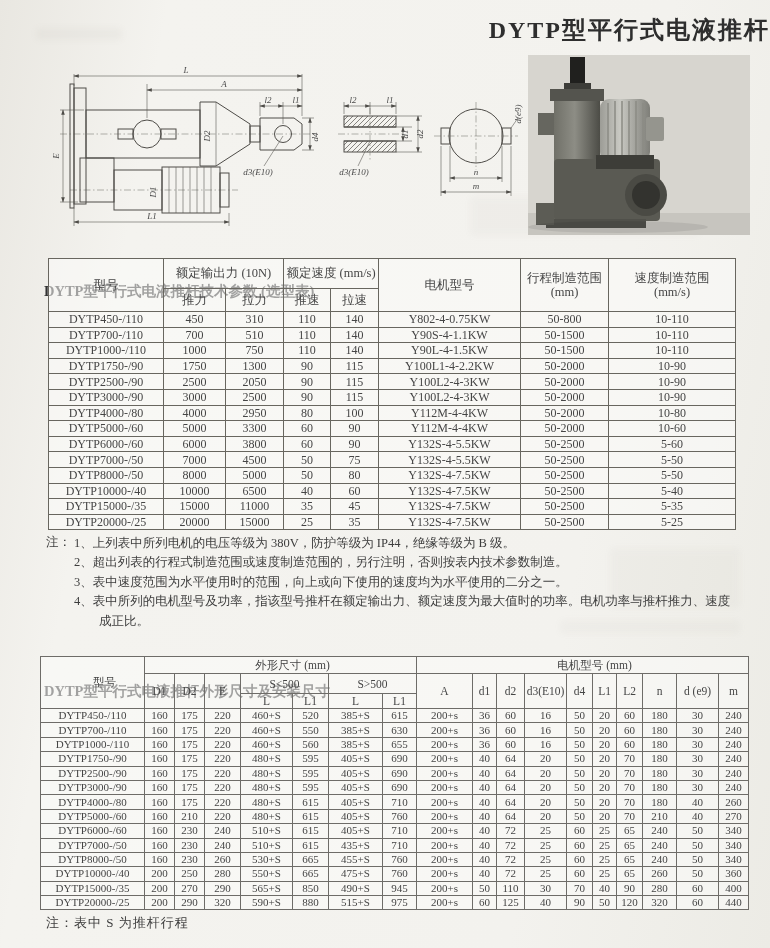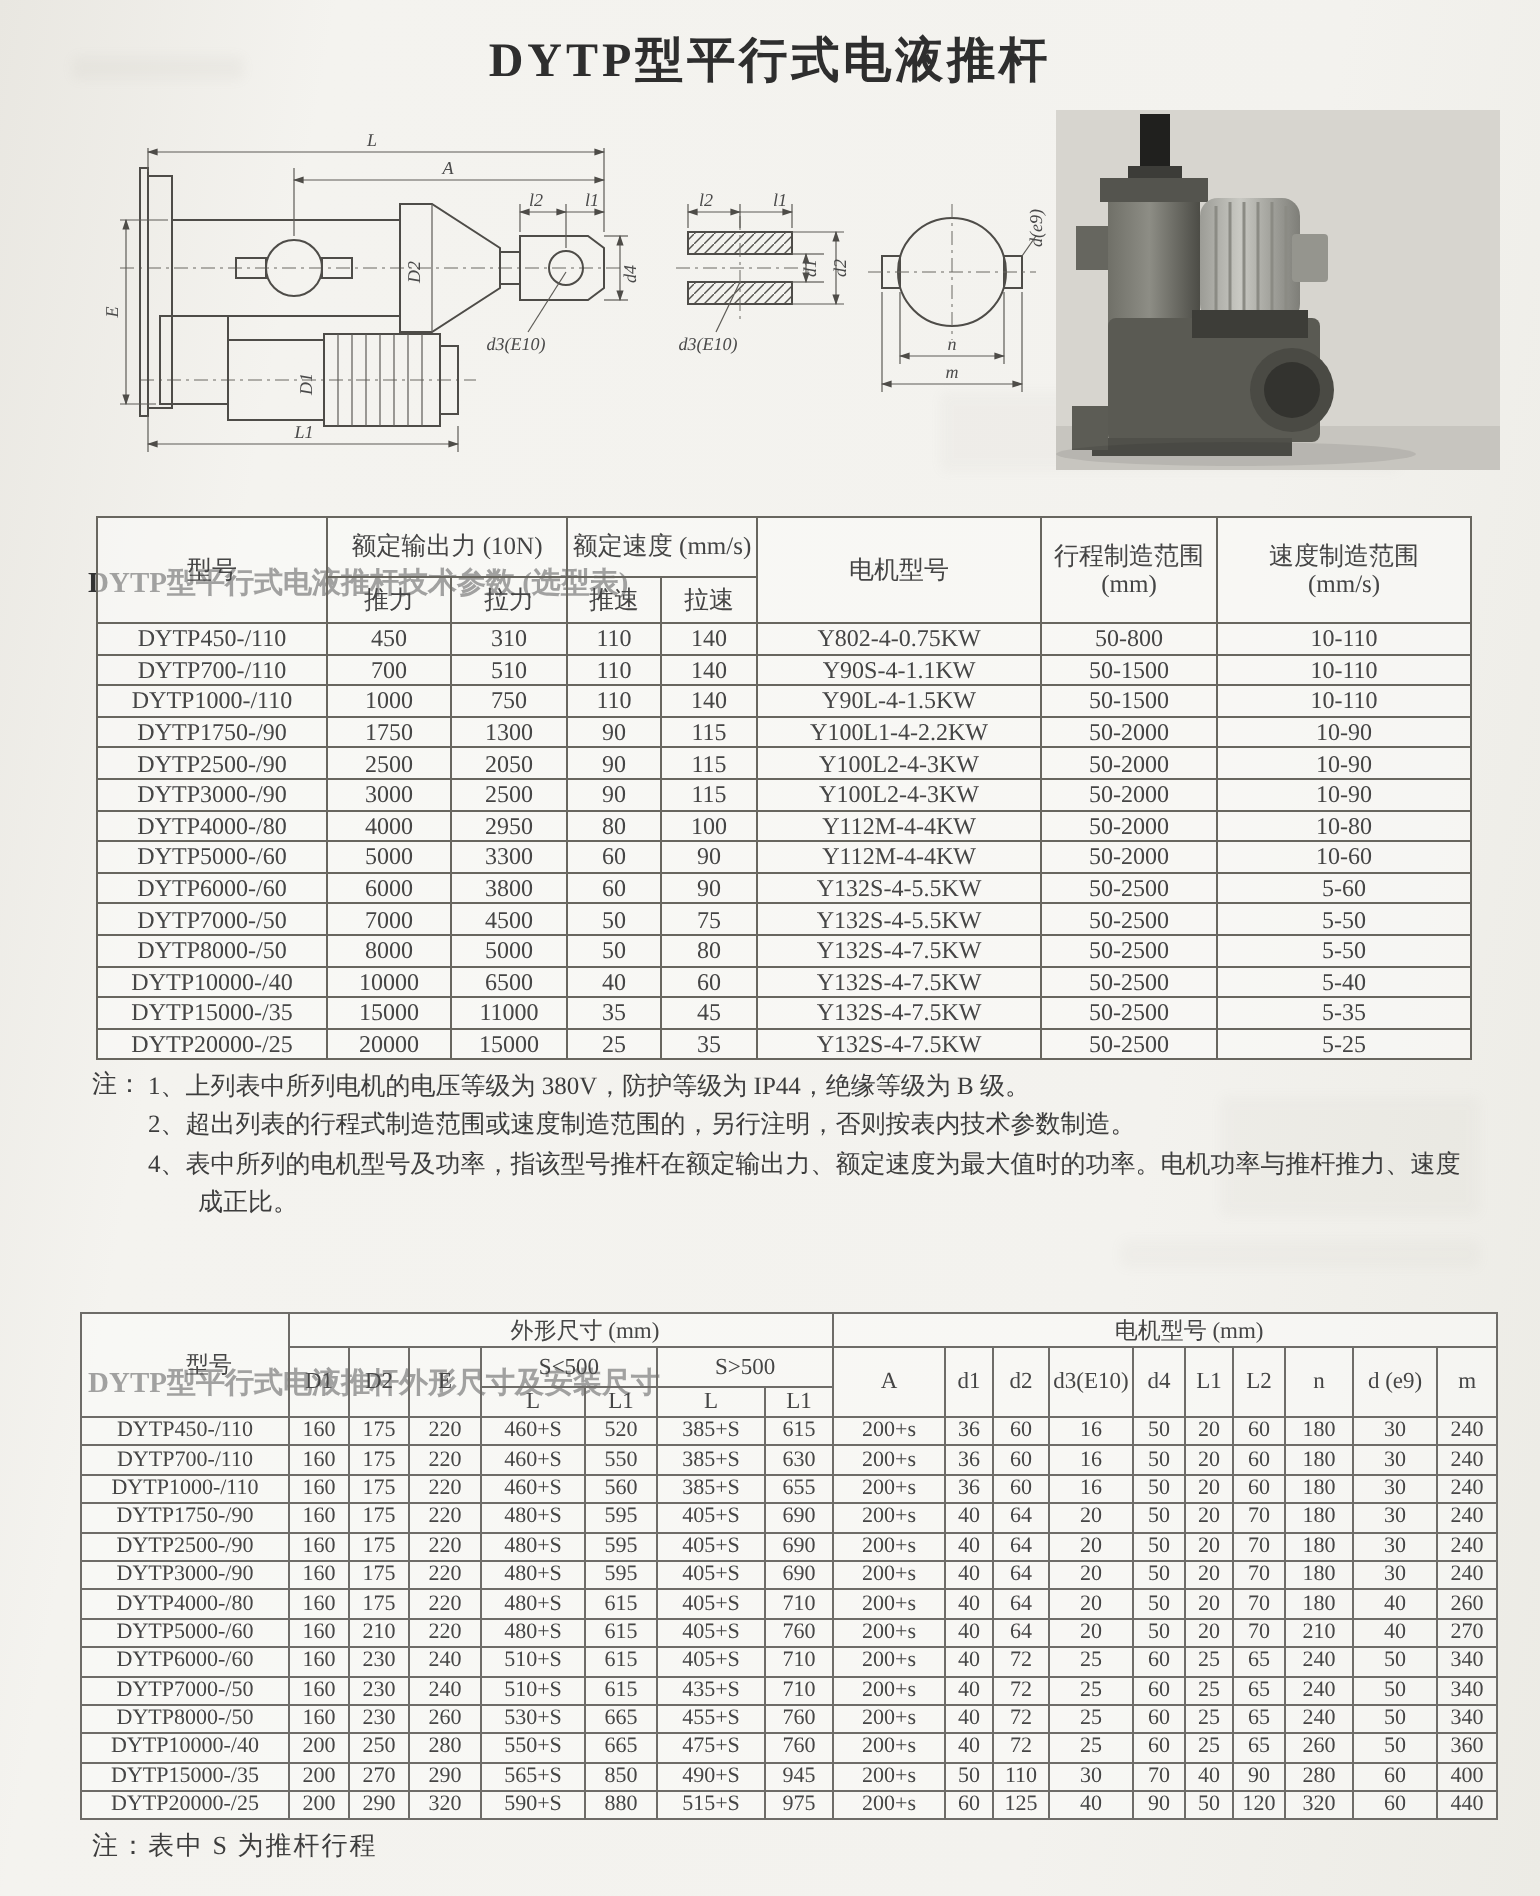--- a/index.html
+++ b/index.html
@@ -7,21 +7,21 @@
   body {
     position:relative;
     font-family:"Liberation Serif","DejaVu Serif",serif;
     background:linear-gradient(100deg,#e9e7e1 0%,#f4f3ef 18%,#f3f2ee 72%,#ecebe5 100%);
     color:#3f3f3f;
     overflow:hidden;
   }
   .bleed { position:absolute; background:#9a968c; opacity:.07; filter:blur(3px); border-radius:3px; }
   .page-title {
     position:absolute; top:14px; left:0; width:100%;
-    text-align:center; font-size:24px; font-weight:bold; letter-spacing:2px; color:#2e2e2e;
+    text-align:right; font-size:24px; font-weight:bold; letter-spacing:2px; color:#2e2e2e;
   }
   .drawing-wrap { position:absolute; top:62px; left:52px; }
   .photo-wrap   { position:absolute; top:55px; left:528px; }
   .section-heading {
     position:absolute; left:44px; font-size:14.5px; font-weight:bold; color:#333;margin-top:45px;
   }
   .sec1 { top:237px; }
   .sec2 { top:637px; }
 
   table { border-collapse:collapse; table-layout:fixed; background:rgba(252,252,250,.55); }
@@ -431,20 +431,21 @@
         <td>5-25</td>
       </tr>
     </tbody>
 </table>
 
 <div class="notes">
   <span class="notes-label">注：</span>
   <div>
     <div class="note-item">1、上列表中所列电机的电压等级为 380V，防护等级为 IP44，绝缘等级为 B 级。</div>
     <div class="note-item">2、超出列表的行程式制造范围或速度制造范围的，另行注明，否则按表内技术参数制造。</div>
+    <div class="note-item">3、表中速度范围为水平使用时的范围，向上或向下使用的速度均为水平使用的二分之一。</div>
     <div class="note-item">4、表中所列的电机型号及功率，指该型号推杆在额定输出力、额定速度为最大值时的功率。电机功率与推杆推力、速度成正比。</div>
   </div>
 </div>
 
 <div class="section-heading sec2">DYTP型平行式电液推杆外形尺寸及安装尺寸</div>
 
 <table class="t2">
   <colgroup>
     <col style="width:104px">
       <col style="width:30px">

